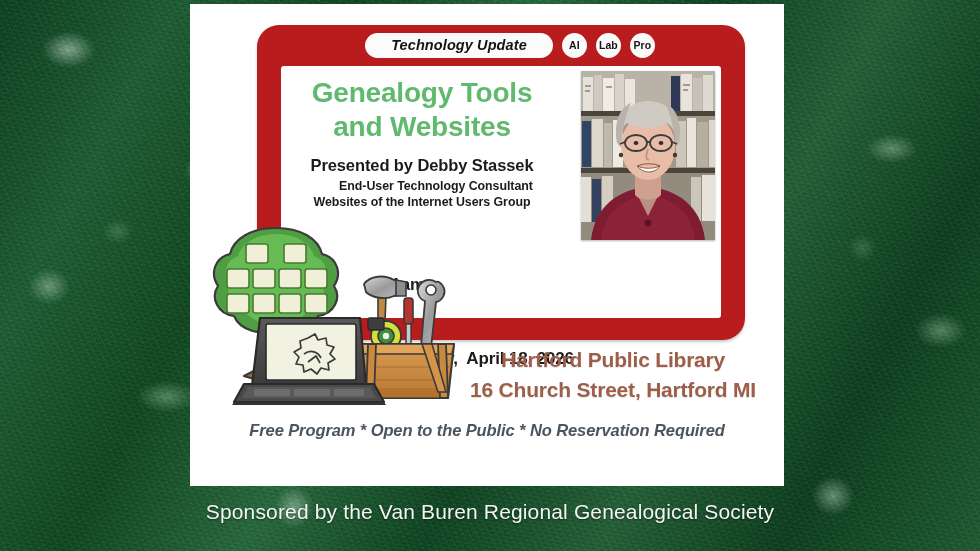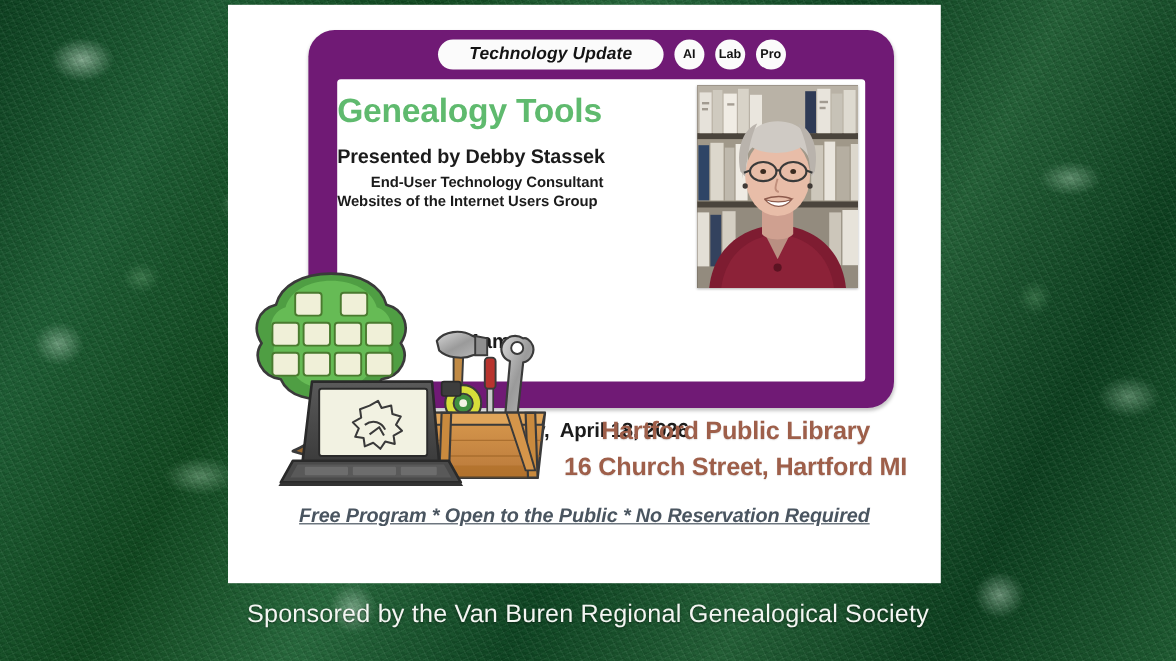--- a/index.html
+++ b/index.html
@@ -66,21 +66,21 @@
     z-index: 5;
   }
 
   
   #tablet-frame {
     position: absolute;
     left: 67px;   
     top: 21px;    
     width: 488px; 
     height: 315px;
-    background: #701a75;
+    background: #b91c1c;
     border-radius: 22px;
     box-shadow: 0 2px 3px rgba(0,0,0,.22);
   }
   #tablet-topbar {
     position: absolute;
     left: 0; top: 0;
     width: 100%;
     height: 41px;
     display: flex;
     align-items: center;
@@ -124,20 +124,21 @@
     background: #ffffff;
     border-radius: 3px;
   }
 
   
   #screen-left {
     position: absolute;
     left: 0; top: 0;
     width: 282px;
     padding-top: 10px;
+    text-align: center;
   }
   #event-title {
     color: #5fba6e;
     font-size: 28px;
     font-weight: bold;
     line-height: 1.22;
     letter-spacing: -.2px;
   }
   #presenter-name {
     margin-top: 12px;
@@ -207,21 +208,20 @@
     position: absolute;
     left: 0;
     top: 417px;
     width: 594px;
     text-align: center;
     color: #4a5560;
     font-size: 16.5px;
     font-weight: bold;
     font-style: italic;
     letter-spacing: -.1px;
-    text-decoration: underline;
   }
 
   #sponsor-line {
     position: absolute;
     left: 0;
     top: 500px;
     width: 980px;
     text-align: center;
     color: #f3f6f2;
     font-size: 21px;
@@ -245,20 +245,21 @@
       <div class="badge">AI</div>
       <div class="badge">Lab</div>
       <div class="badge">Pro</div>
     </div>
 
     <div id="tablet-screen">
 
       <div id="screen-left">
         <div id="event-title">
           <div>Genealogy Tools</div>
+          <div>and Websites</div>
         </div>
         <div id="presenter-name">Presented by Debby Stassek</div>
         <div id="presenter-role1">End-User Technology Consultant</div>
         <div id="presenter-role2">Websites of the Internet Users Group</div>
       </div>
 
       <div id="datetime-block">
         <div>11am</div>
         <div>Saturday,  April 18, 2026</div>
       </div>

